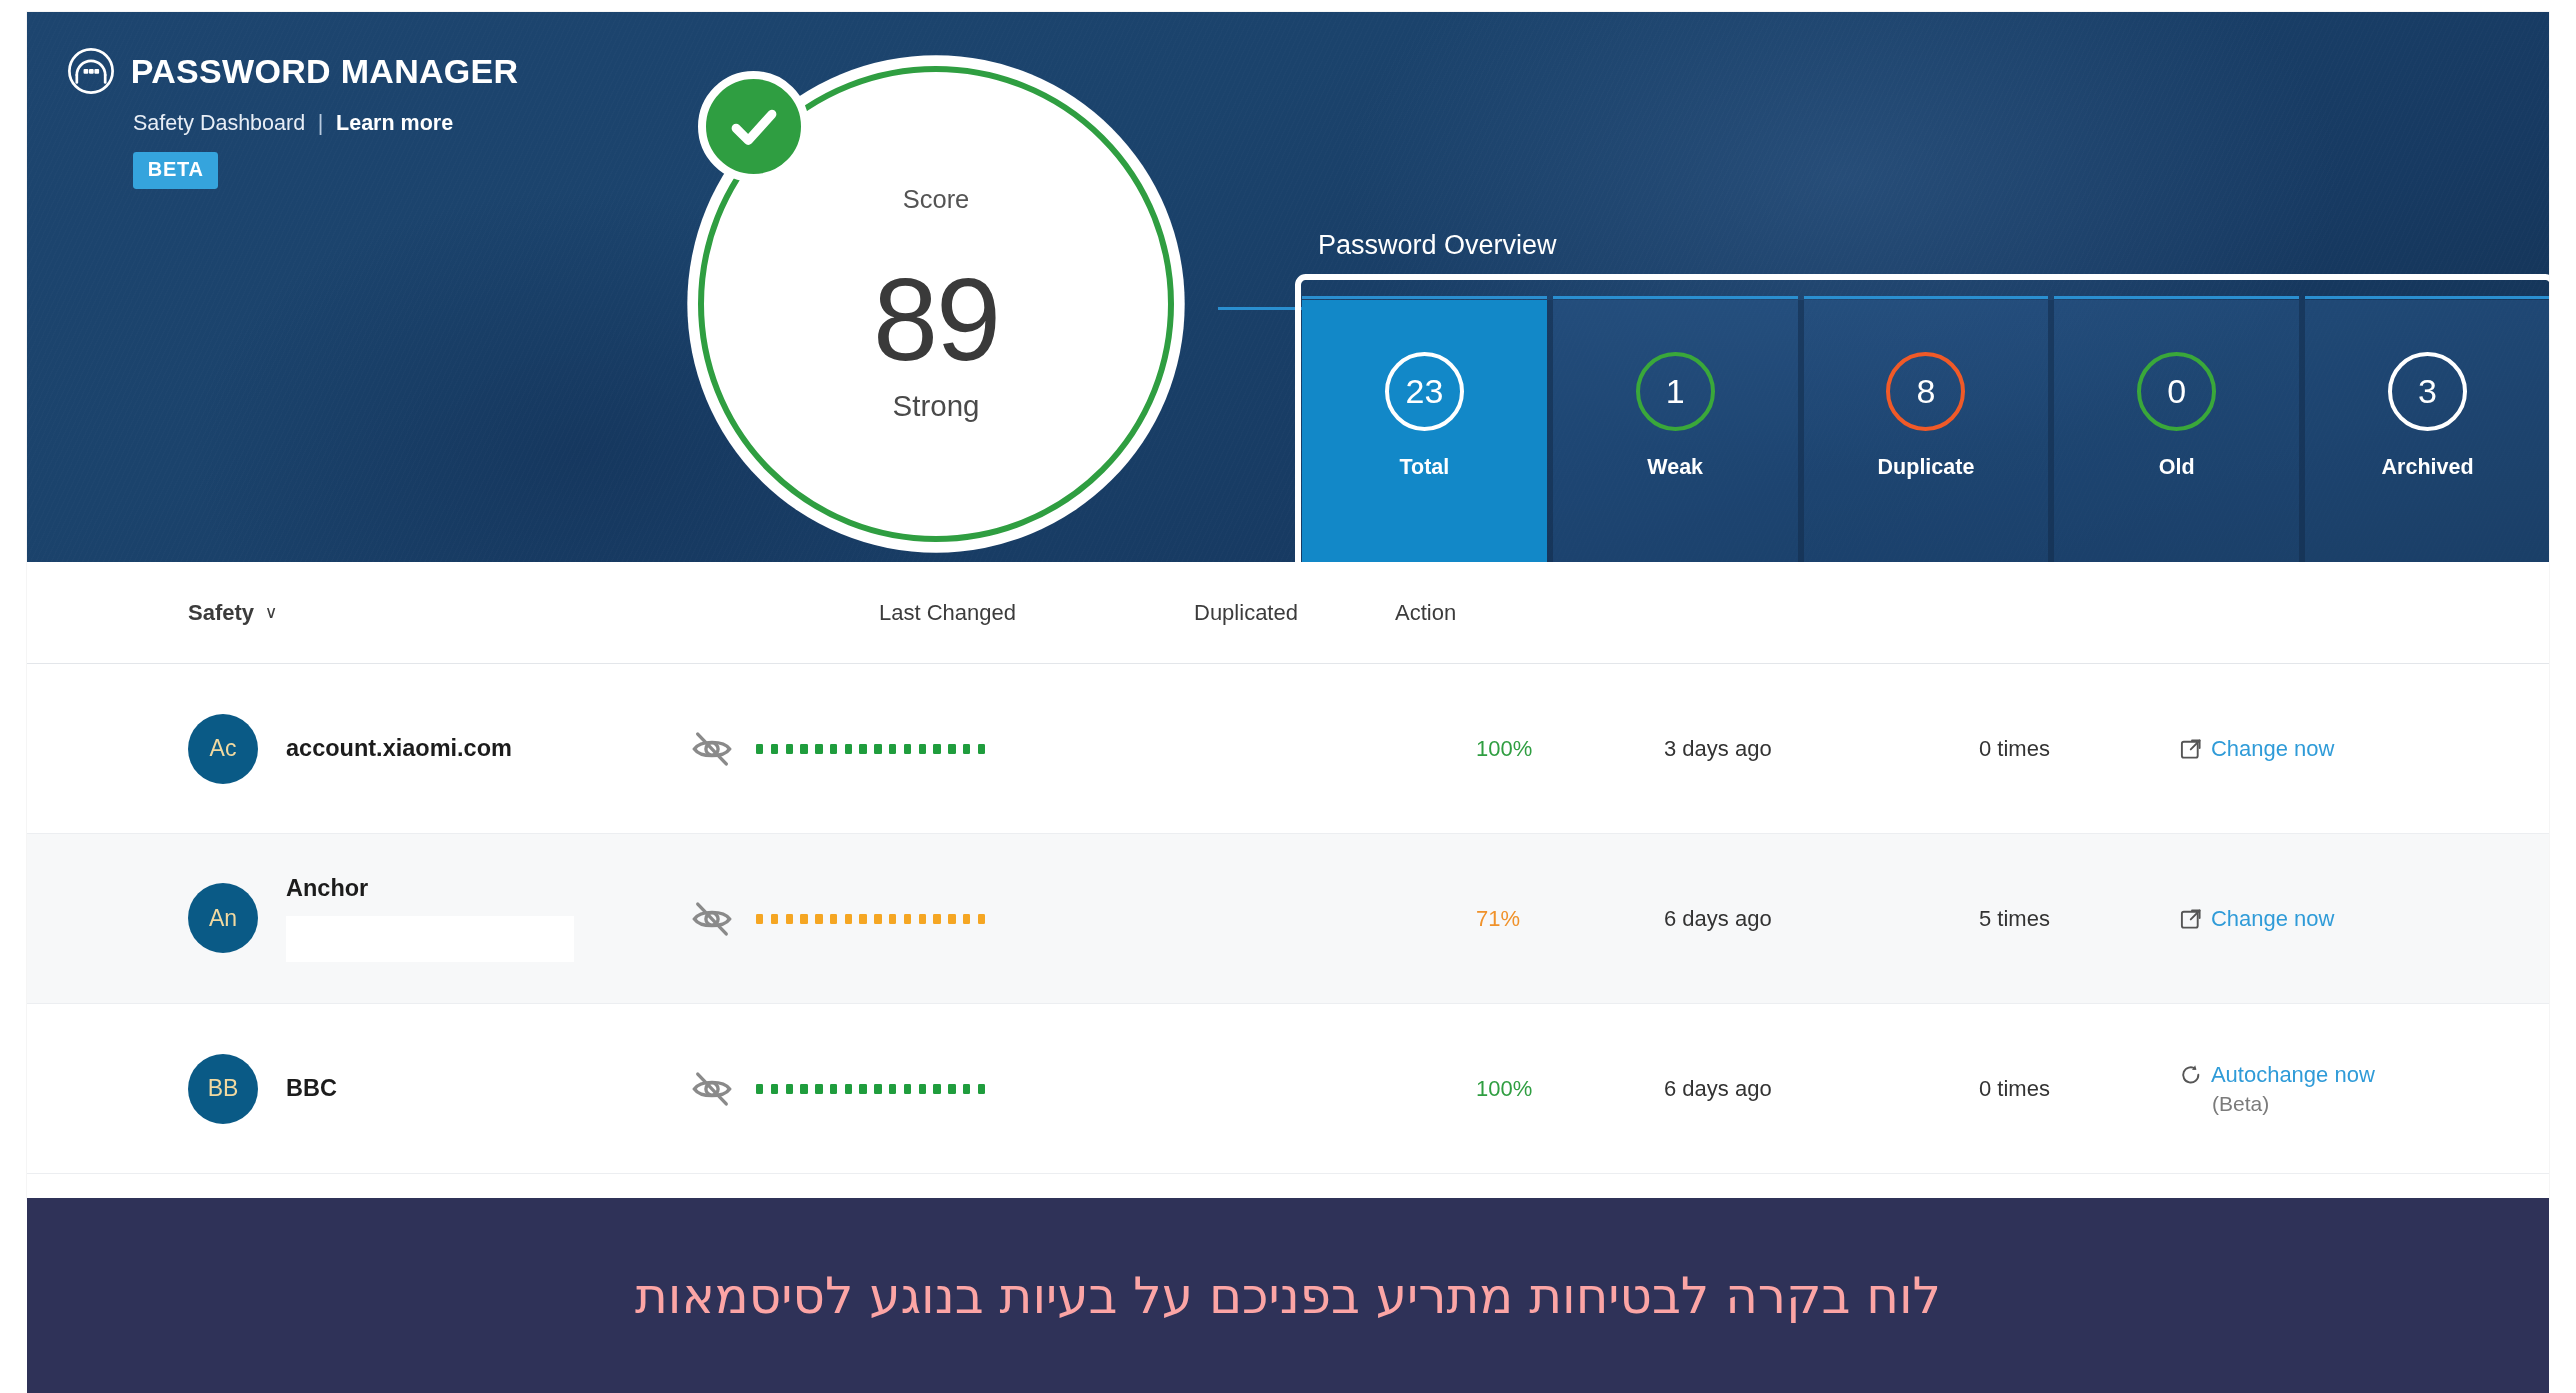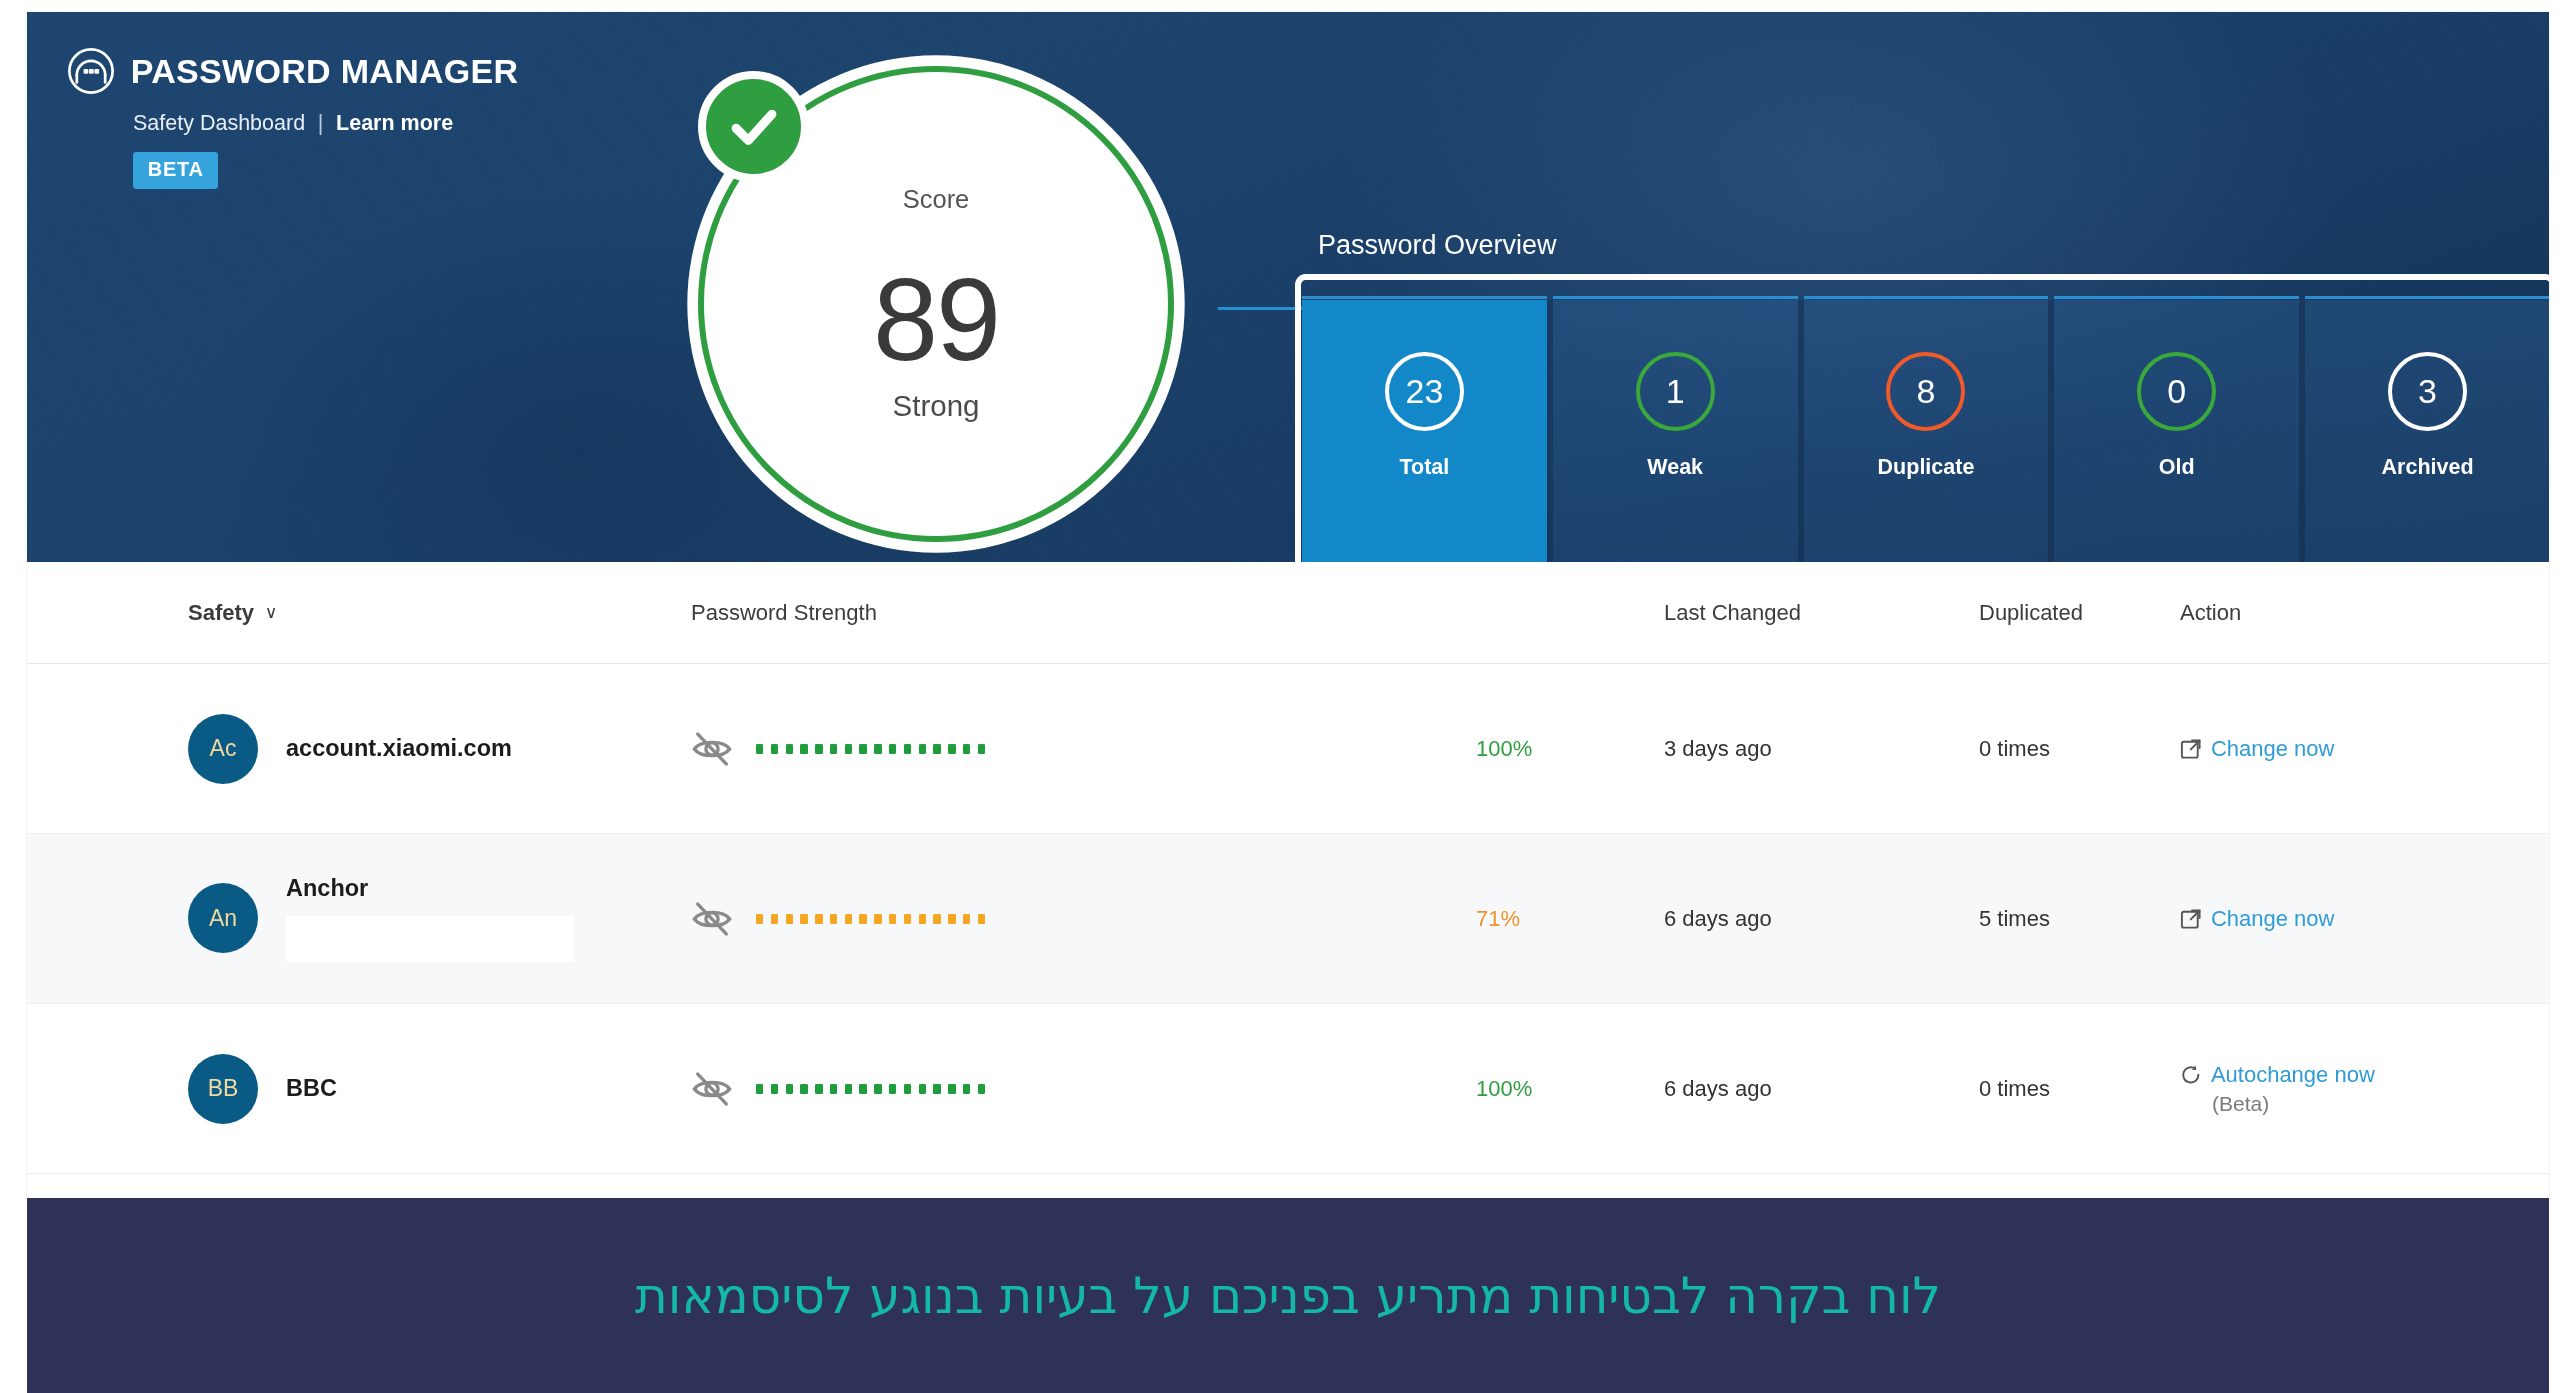--- a/index.html
+++ b/index.html
@@ -379,21 +379,21 @@
     left: 27px;
     bottom: 0;
     width: 2522px;
     height: 195px;
     background: #2f3258;
     display: flex;
     align-items: center;
     justify-content: center;
   }
   .caption-text {
-    color: #14b8a6;
+    color: #fca5a5;
     font-size: 50px;
     direction: rtl;
     white-space: nowrap;
     font-family: "DejaVu Sans", sans-serif;
   }
 </style>
 </head>
 <body>
 
 <div class="page">
@@ -495,23 +495,20 @@
 
     <div class="table-area">
 
       <div class="t-row t-head">
         <div class="c-website">
           <span class="th sorted">
             <span>Safety</span>
             <span class="th-caret">∨</span>
           </span>
         </div>
-        <div class="c-strength">
-          <span class="th th-offset-strength">Password Strength</span>
-        </div>
         <div class="c-pct"></div>
         <div class="c-changed">
           <span class="th">Last Changed</span>
         </div>
         <div class="c-dup">
           <span class="th">Duplicated</span>
         </div>
         <div class="c-action">
           <span class="th">Action</span>
         </div>

